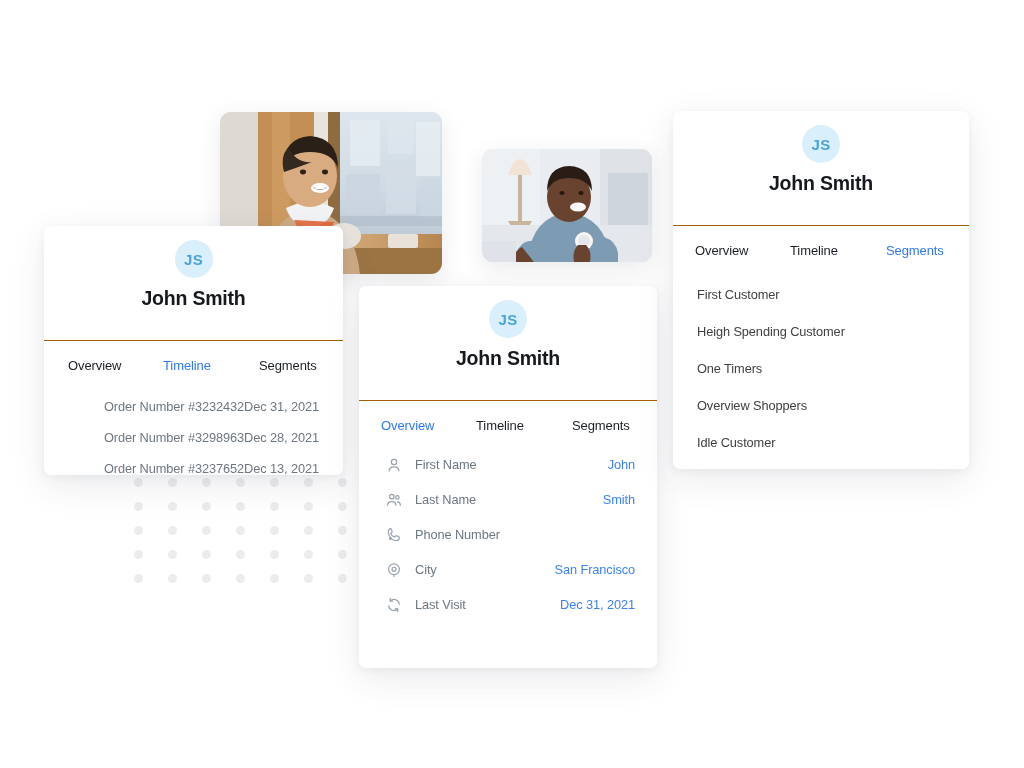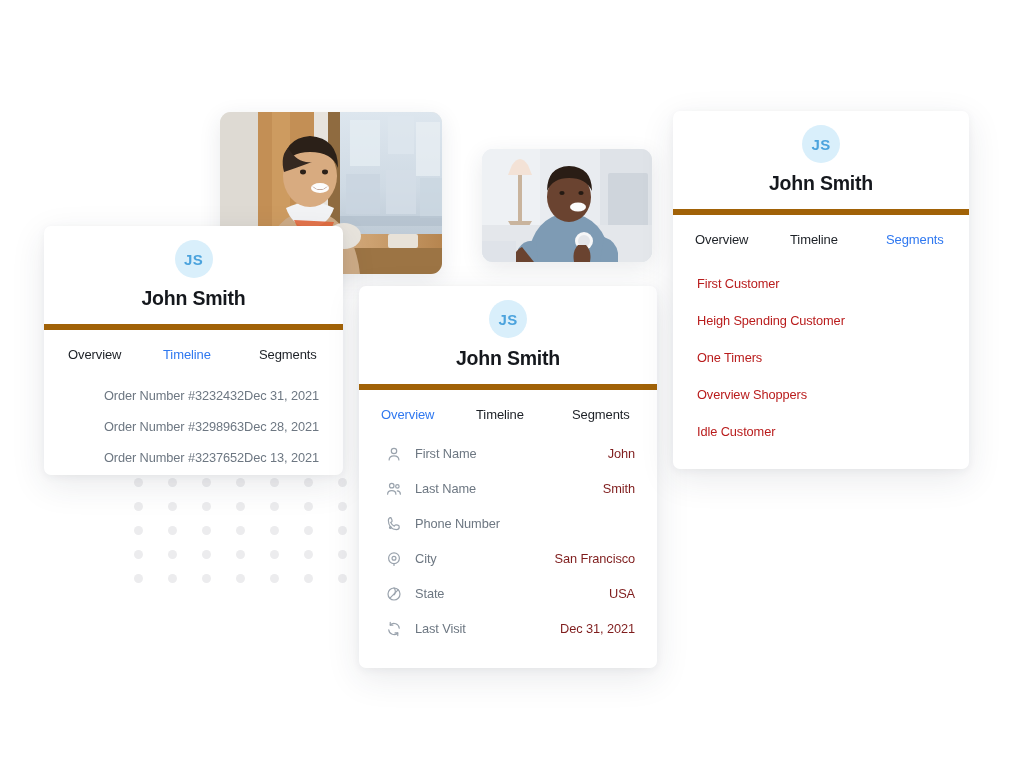--- a/index.html
+++ b/index.html
@@ -54,23 +54,23 @@
     background: #ffffff;
     border-radius: 7px;
     box-shadow: 0 10px 34px rgba(35,45,65,0.10), 0 2px 8px rgba(35,45,65,0.05);
   }
   .card-left   { left: 44px;  top: 226px; width: 299px; height: 249px; }
   .card-mid    { left: 359px; top: 286px; width: 298px; height: 382px; }
   .card-right  { left: 673px; top: 111px; width: 296px; height: 358px; }
 
   .card-head {
     padding-top: 14px;
-    padding-bottom: 14px;
+    padding-bottom: 30px;
     text-align: center;
-    border-bottom: 6px solid #a16207;
+    border-bottom: 1px solid #a16207;
   }
   .avatar {
     width: 38px;
     height: 38px;
     border-radius: 50%;
     background: #d9effb;
     color: #4ba3dd;
     font-size: 15px;
     font-weight: 700;
     letter-spacing: 0.3px;
@@ -133,35 +133,35 @@
   }
   .ov-icon {
     width: 18px;
     height: 18px;
     flex: 0 0 18px;
     margin-right: 12px;
     color: #9aa3ad;
   }
   .ov-icon svg { display: block; width: 18px; height: 18px; }
   .ov-label { flex: 1 1 auto; }
-  .ov-value { margin-left: auto; color: #7f1d1d; white-space: nowrap; }
+  .ov-value { margin-left: auto; color: #3b82f6; white-space: nowrap; }
   .ov-bar {
     height: 14px;
     border-radius: 2px;
     background: #e2e4e8;
   }
   .ov-bar.w-long  { width: 84px; }
   .ov-bar.w-short { width: 58px; }
 
   
   .seg-list { padding: 14px 24px 0 24px; }
   .seg-row {
     padding: 11px 0;
     font-size: 12.8px;
-    color: #b91c1c;
+    color: #404040;
     letter-spacing: -0.1px;
     cursor: pointer;
   }
 </style>
 </head>
 <body>
 
 <div class="stage">
 
   <div class="dot-grid" id="dot-grid">
@@ -350,31 +350,20 @@
           <svg viewBox="0 0 24 24" fill="none" stroke="currentColor" stroke-width="1.6" stroke-linecap="round" stroke-linejoin="round">
               <circle cx="12" cy="11" r="7.2"></circle>
               <circle cx="12" cy="11" r="2.6"></circle>
               <path d="M12 18.2v2.3"></path>
             </svg>
         </span>
         <span class="ov-label">City</span>
         <span class="ov-value">San Francisco</span>
       </div>
 
-      <div class="ov-row">
-        <span class="ov-icon">
-          <svg viewBox="0 0 24 24" fill="none" stroke="currentColor" stroke-width="1.6" stroke-linecap="round" stroke-linejoin="round">
-              <circle cx="12" cy="12" r="8"></circle>
-              <path d="M6.6 17.4 17.4 6.6"></path>
-              <path d="M12 4c2.4 2.4 2.4 6.6 0 9"></path>
-            </svg>
-        </span>
-        <span class="ov-label">State</span>
-        <span class="ov-value">USA</span>
-      </div>
 
       <div class="ov-row">
         <span class="ov-icon">
           <svg viewBox="0 0 24 24" fill="none" stroke="currentColor" stroke-width="1.6" stroke-linecap="round" stroke-linejoin="round">
               <path d="M19 11a7 7 0 0 0-12-4.3"></path>
               <path d="M5 13a7 7 0 0 0 12 4.3"></path>
               <path d="M7 3.2v3.6h3.6"></path>
               <path d="M17 20.8v-3.6h-3.6"></path>
             </svg>
         </span>

